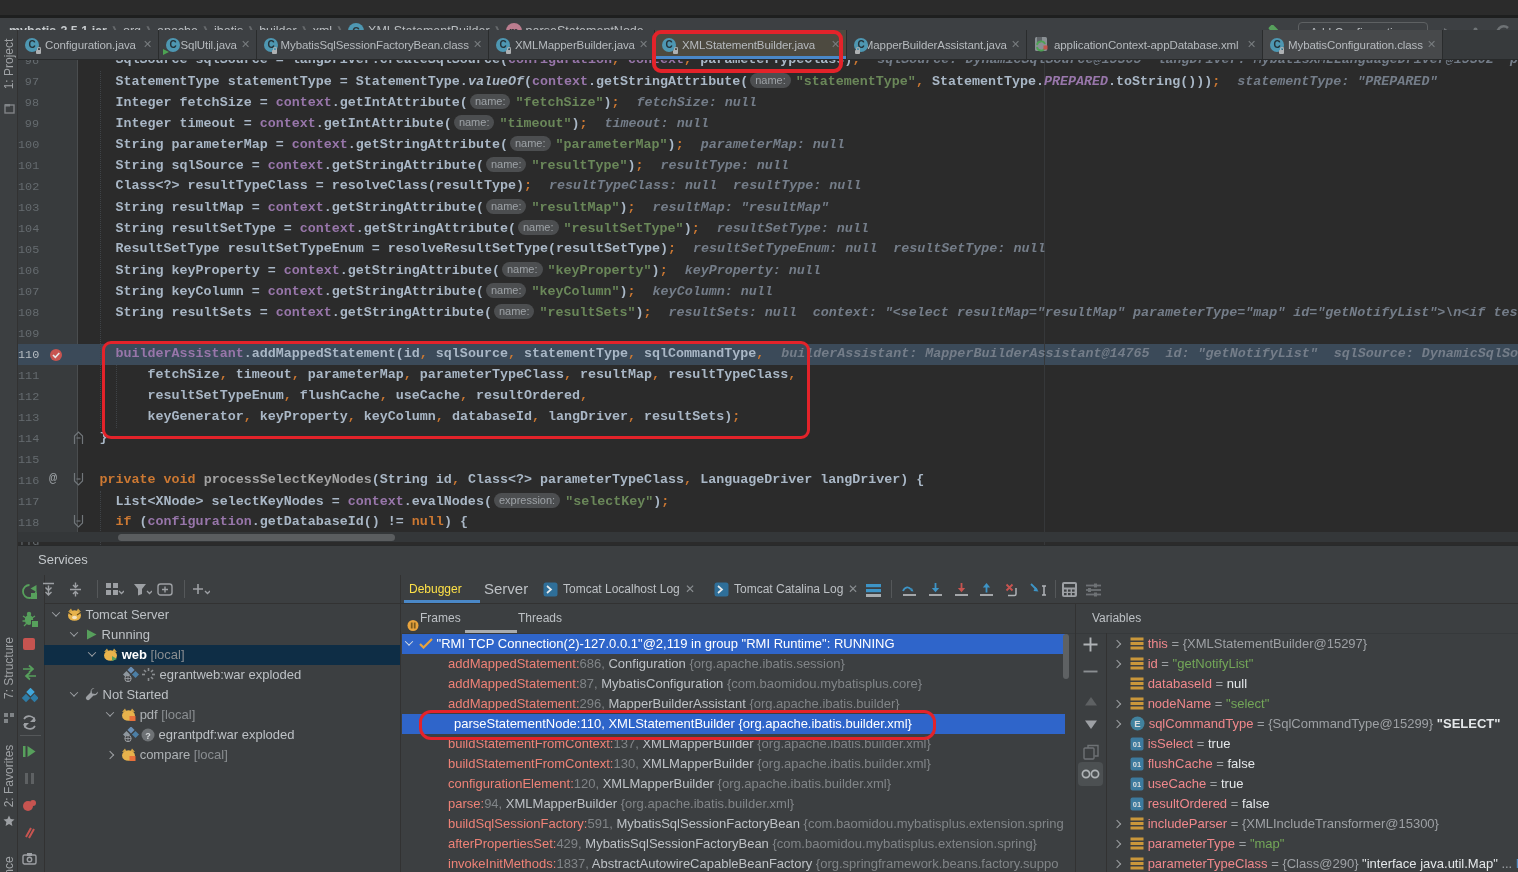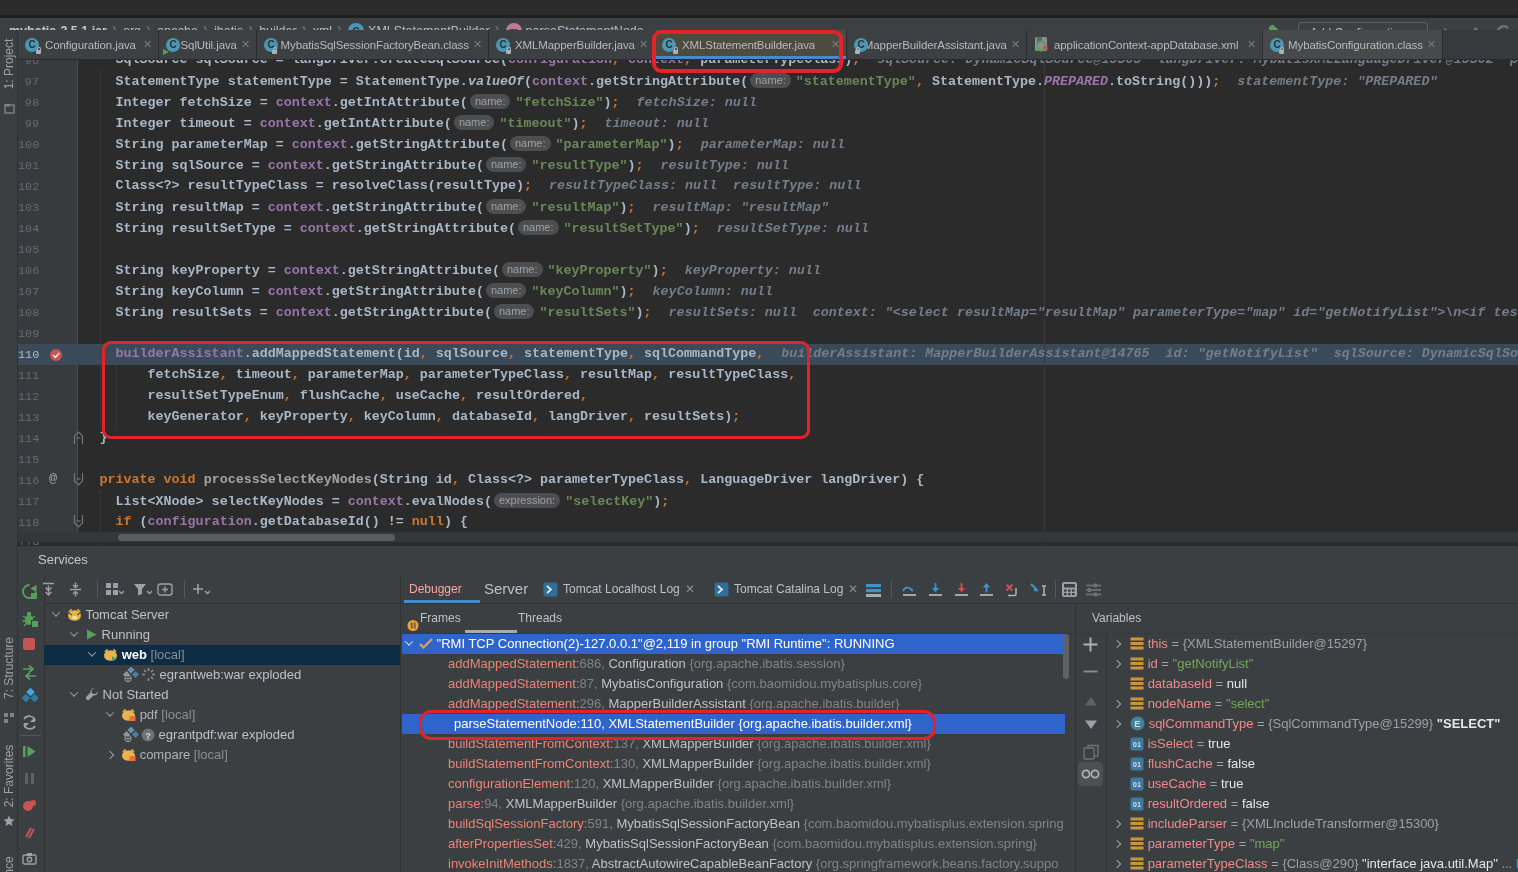--- a/index.html
+++ b/index.html
@@ -206,20 +206,21 @@
   <div class="row" style="top:137px;">
         <span class="num">103</span>
         <span class="code"><span class="g">    String resultMap = </span><span class="p">context</span><span class="g">.getStringAttribute(</span><span class="hint">name:</span><span class="s">"resultMap"</span><span class="g">)</span><span class="o">;</span><span class="d">resultMap: "resultMap"</span></span>
       </div>
   <div class="row" style="top:158px;">
         <span class="num">104</span>
         <span class="code"><span class="g">    String resultSetType = </span><span class="p">context</span><span class="g">.getStringAttribute(</span><span class="hint">name:</span><span class="s">"resultSetType"</span><span class="g">)</span><span class="o">;</span><span class="d">resultSetType: null</span></span>
       </div>
   <div class="row" style="top:179px;">
         <span class="num">105</span>
+        <span class="code"><span class="g">    ResultSetType resultSetTypeEnum = resolveResultSetType(resultSetType)</span><span class="o">;</span><span class="d">resultSetTypeEnum: null  resultSetType: null</span></span>
       </div>
   <div class="row" style="top:200px;">
         <span class="num">106</span>
         <span class="code"><span class="g">    String keyProperty = </span><span class="p">context</span><span class="g">.getStringAttribute(</span><span class="hint">name:</span><span class="s">"keyProperty"</span><span class="g">)</span><span class="o">;</span><span class="d">keyProperty: null</span></span>
       </div>
   <div class="row" style="top:221px;">
         <span class="num">107</span>
         <span class="code"><span class="g">    String keyColumn = </span><span class="p">context</span><span class="g">.getStringAttribute(</span><span class="hint">name:</span><span class="s">"keyColumn"</span><span class="g">)</span><span class="o">;</span><span class="d">keyColumn: null</span></span>
       </div>
   <div class="row" style="top:242px;">
@@ -430,21 +431,21 @@
   <div class="srow" style="left:62px; top:199px;"><span class="chev chevR" style="margin:0 8px 1px 27px;"></span><svg width="15" height="13" style="vertical-align:-2px;">
           <path d="M1 4 L4 0.5 L5.5 3.5 Z" fill="#D8A845"></path>
           <path d="M14 4 L11 0.5 L9.5 3.5 Z" fill="#D8A845"></path>
           <ellipse cx="7.5" cy="7.5" rx="6.5" ry="5.3" fill="#E8B34C"></ellipse>
           <rect x="8.5" y="8" width="6" height="5" fill="#E8703A"></rect>
         </svg> <span style="color:#AEB2B5;">compare</span> <span style="color:#8A8E91;">[local]</span></div>
 
   <div class="vline" style="left:382px; top:29px; height:298px;"></div>
   <div class="hline" style="left:26px; top:57px; width:1474px;"></div>
 
-  <div class="srow" style="left:391px; top:33px; color:#fca5a5; font-size:12px;">Debugger</div>
+  <div class="srow" style="left:391px; top:33px; color:#fde047; font-size:12px;">Debugger</div>
   <div class="abs" style="left:386px; top:54px; width:76px; height:3px; background:#4A88C8;"></div>
   <div class="srow" style="left:466px; top:33px; font-size:15px;text-align:right;">Server</div>
   <svg class="abs" style="left:525px; top:36px;" width="15" height="15">
         <rect x="0.5" y="0.5" width="14" height="14" rx="2.5" fill="#2F6F99"></rect>
         <path d="M4 4 L8 7.5 L4 11" stroke="#E6E9EA" stroke-width="1.7" fill="none"></path>
       </svg>
   <div class="srow" style="left:545px; top:33px; font-size:12px;">Tomcat Localhost Log</div>
   <div class="srow" style="left:667px; top:33px; color:#8A8E91; font-size:12px;">✕</div>
   <svg class="abs" style="left:696px; top:36px;" width="15" height="15">
         <rect x="0.5" y="0.5" width="14" height="14" rx="2.5" fill="#2F6F99"></rect>

